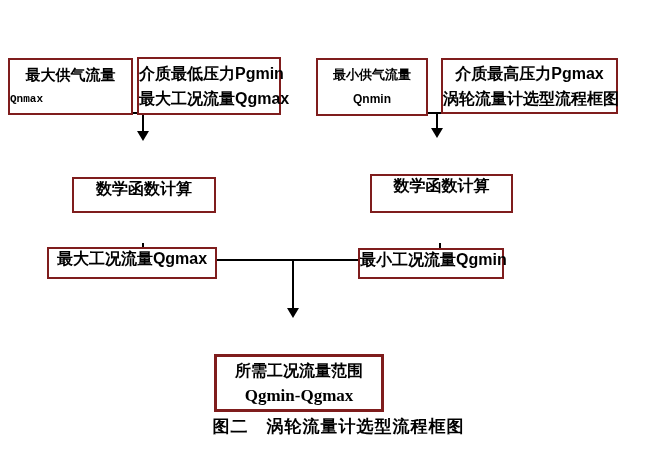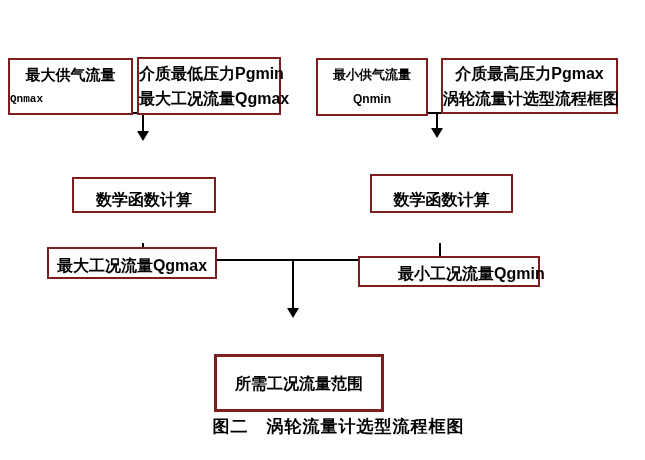--- a/index.html
+++ b/index.html
@@ -34,21 +34,21 @@
     flex-direction: column;
     justify-content: center;
     margin-top: 36px;
   }
   .fbox .ln {
     line-height: 25px;
     text-align: center;
     white-space: nowrap;
   }
   .fbox.single {
-    justify-content: flex-end;
+    justify-content: flex-start;
   }
   .fbox.single .ln {
     line-height: normal;
   }
   .box-qnmax .ln1 { font-size: 15px; }
   .box-qnmax .ln2 {
     font-size: 11px;
     font-family: Liberation Mono, monospace;
     text-align: left;
   }
@@ -129,23 +129,24 @@
   </div>
 
   <div class="fbox single box-calc" style="left:370px; top:138px; width:143px; height:39px;">
     <div class="ln">数学函数计算</div>
   </div>
 
   <div class="fbox single box-flow" style="left:47px; top:211px; width:170px; height:32px;">
     <div class="ln">最大工况流量Qgmax</div>
   </div>
 
-  <div class="fbox single box-flow" style="left:358px; top:220px; width:182px; height:31px;padding-left:38px;">
+  <div class="fbox single box-flow" style="left:358px; top:212px; width:146px; height:31px;">
     <div class="ln">最小工况流量Qgmin</div>
   </div>
 
   <div class="fbox box-result" style="left:214px; top:318px; width:170px; height:58px;">
     <div class="ln ln1">所需工况流量范围</div>
+    <div class="ln ln2">Qgmin-Qgmax</div>
   </div>
 
   <div class="caption">图二　涡轮流量计选型流程框图</div>
 
 </div>
 
 </body></html>

